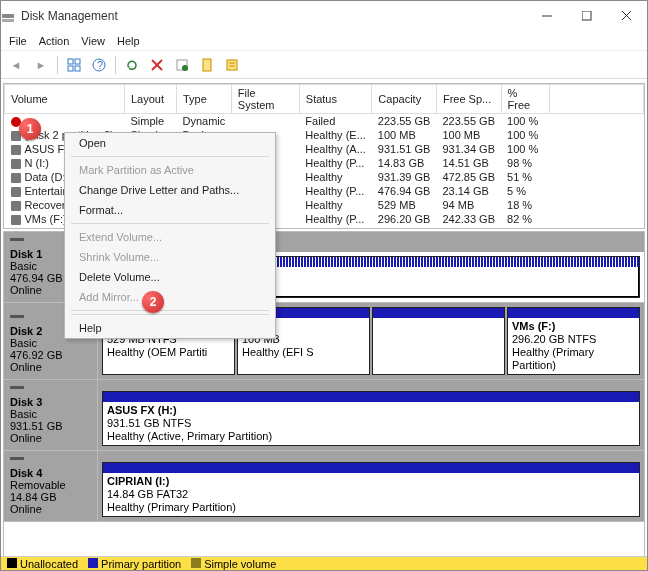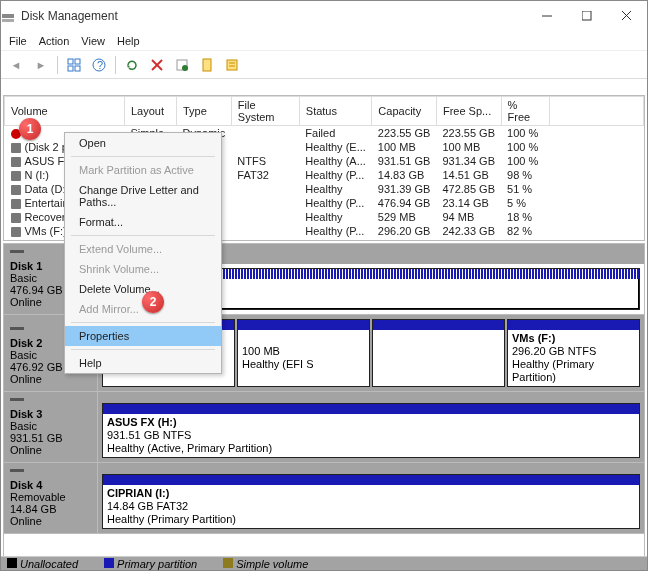--- a/index.html
+++ b/index.html
@@ -7,42 +7,42 @@
 .titlebar { height: 30px; display: flex; align-items: center; padding: 0 0; }
 .titlebar .title { flex: 1; font-size: 12px; color: #333; }
 .titlebar .win-btn { width: 40px; height: 28px; display: flex; align-items: center; justify-content: center; color: #333; }
 .titlebar .win-btn svg { width: 10px; height: 10px; }
 .menubar { height: 20px; display: flex; gap: 12px; padding: 0 8px; align-items: center; color: #222; border-bottom: 1px solid #eee; text-align: center; }
 .menubar span { cursor: default; }
 .toolbar { height: 28px; display: flex; align-items: center; gap: 3px; padding: 2px 4px; border-bottom: 1px solid #ddd; }
 .toolbar .tbtn { width: 22px; height: 22px; display: flex; align-items: center; justify-content: center; border: 1px solid transparent; }
 .toolbar .tbtn.disabled { opacity: .4; }
 .toolbar .sep { width: 1px; height: 18px; background: #ccc; margin: 0 2px; }
-.content { position: absolute; top: 80px; left: 0; right: 0; bottom: 14px; overflow: hidden; margin-top: 12px; }
+.content { position: absolute; top: 80px; left: 0; right: 0; bottom: 14px; overflow: hidden; }
 .table-wrap { border: 1px solid #bbb; margin: 2px; height: 146px; overflow: hidden; background: #fff; }
 table { border-collapse: collapse; width: 100%; }
 th { background: #fff; border: 1px solid #ddd; text-align: left; padding: 2px 6px; font-weight: 400; color: #222; position: sticky; top: 0; font-size: 11px; }
 td { padding: 0 6px; white-space: nowrap; color: #222; font-size: 11px; line-height: 14px; }
 .vicon { display: inline-block; width: 10px; height: 10px; margin-right: 4px; background: #777; border-radius: 1px; vertical-align: middle; }
 .vicon.red { background: #c00; border-radius: 50%; }
 .disk-section { margin: 2px; border: 1px solid #bbb; overflow-y: auto; height: 330px; }
 .disk-row { display: flex; border-bottom: 1px solid #bbb; background: #a3a3a3; align-items: flex-end; }
 .disk-label { width: 94px; padding: 6px 4px 6px 6px; border-right: 1px solid #bbb; position: relative; }
 .disk-label .smallicon { width: 14px; height: 3px; background: #555; position: absolute; top: 6px; left: 6px; }
 .disk-label .dn { font-weight: bold; margin-top: 10px; }
 .disk-parts { flex: 1; padding: 4px; display: flex; gap: 2px; position: relative; }
 .part { flex: 1; min-width: 60px; border: 1px solid #222; position: relative; background: #fff; overflow: hidden; }
 .part .bar { height: 10px; background: #1919b3; }
 .part .ptxt { padding: 2px 4px; line-height: 13px; }
 .part.sel { outline: 4px solid #fff; box-shadow: inset 0 0 0 1px #000; }
 .part.sel .bar { background: repeating-linear-gradient(90deg,#1919b3,#1919b3 2px,#fff 2px,#fff 3px); }
 .selframe { position: absolute; inset: 2px; border: 4px ridge #aaa; pointer-events: none; }
-.legend { position: absolute; left: 0; right: 0; bottom: 0; height: 14px; border-top: 1px solid #ccc; display: flex; gap: 26px; align-items: center; padding: 0 6px; background: #a3a3a3; font-size: 11px; font-style: italic; }
+.legend { position: absolute; left: 0; right: 0; bottom: 0; height: 14px; border-top: 1px solid #ccc; display: flex; gap: 10px; align-items: center; padding: 0 6px; background: #fde047; font-size: 11px; }
 .legend .sw { width: 10px; height: 10px; display: inline-block; margin-right: 3px; }
-.context-menu { position: absolute; background: #f6f6f6; border: 1px solid #b5b5b5; box-shadow: 2px 2px 4px rgba(0,0,0,.2); width: 158px; z-index: 50; }
+.context-menu { position: absolute; background: #f6f6f6; border: 1px solid #b5b5b5; box-shadow: 2px 2px 4px rgba(0,0,0,.2); width: 212px; z-index: 50; }
 .context-menu .cmi { padding: 4px 14px; color: #222; cursor: default; }
 .context-menu .cmi.disabled { color: #9a9a9a; }
 .context-menu .cmi.highlight { background: #91c9f7; }
 .context-menu .csep { height: 1px; background: #d7d7d7; margin: 3px 6px; }
 .callout { position: absolute; width: 22px; height: 22px; border-radius: 50%; background: radial-gradient(circle at 30% 30%, #ff6b6b, #c92a2a); color: #fff; font-weight: bold; display: flex; align-items: center; justify-content: center; font-size: 12px; box-shadow: 0 1px 2px rgba(0,0,0,.4); z-index: 60; }
 </style>
 </head>
 <body>
 
 <div class="titlebar">
@@ -328,21 +328,20 @@
   <div class="csep"></div>
   <div class="cmi disabled">Mark Partition as Active</div>
   <div class="cmi">Change Drive Letter and Paths...</div>
   <div class="cmi">Format...</div>
   <div class="csep"></div>
   <div class="cmi disabled">Extend Volume...</div>
   <div class="cmi disabled">Shrink Volume...</div>
   <div class="cmi">Delete Volume...</div>
   <div class="cmi disabled">Add Mirror...</div>
   <div class="csep"></div>
-  <div class="cmi highlight">Properties</div>
   <div class="csep"></div>
   <div class="cmi">Help</div>
 </div>
 
 <div class="callout" style="top:117px;left:18px">1</div>
 <div class="callout" style="top:290px;left:141px">2</div>
 
 <div class="legend">
   <span><span class="sw" style="background:#000"></span><span>Unallocated</span></span>
   <span><span class="sw" style="background:#1919b3"></span><span>Primary partition</span></span>

